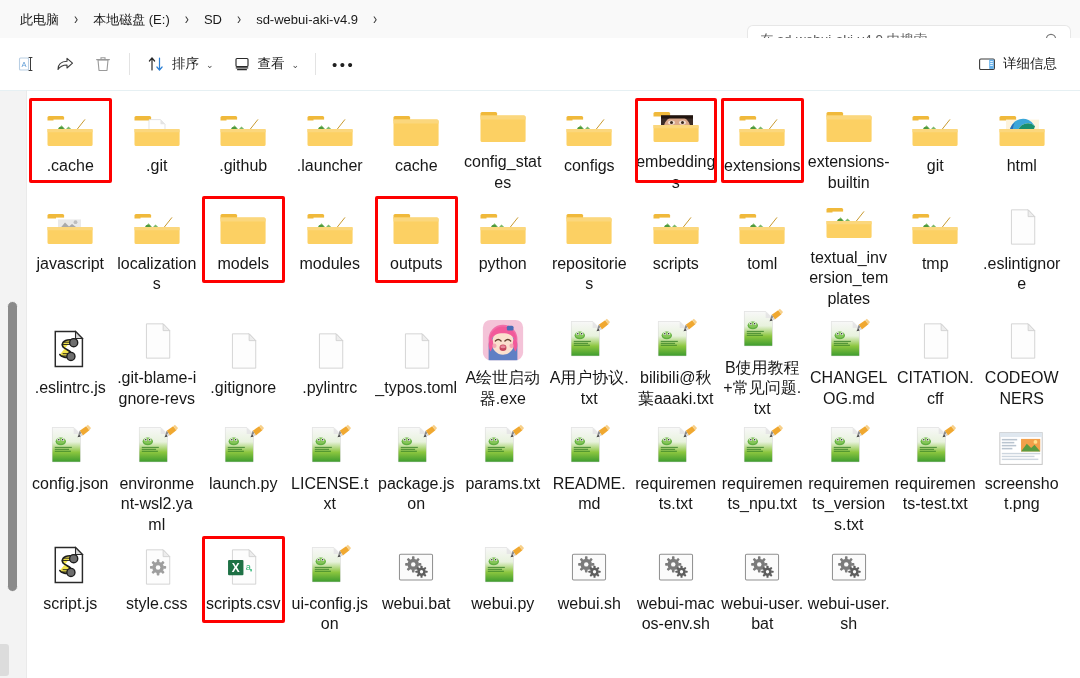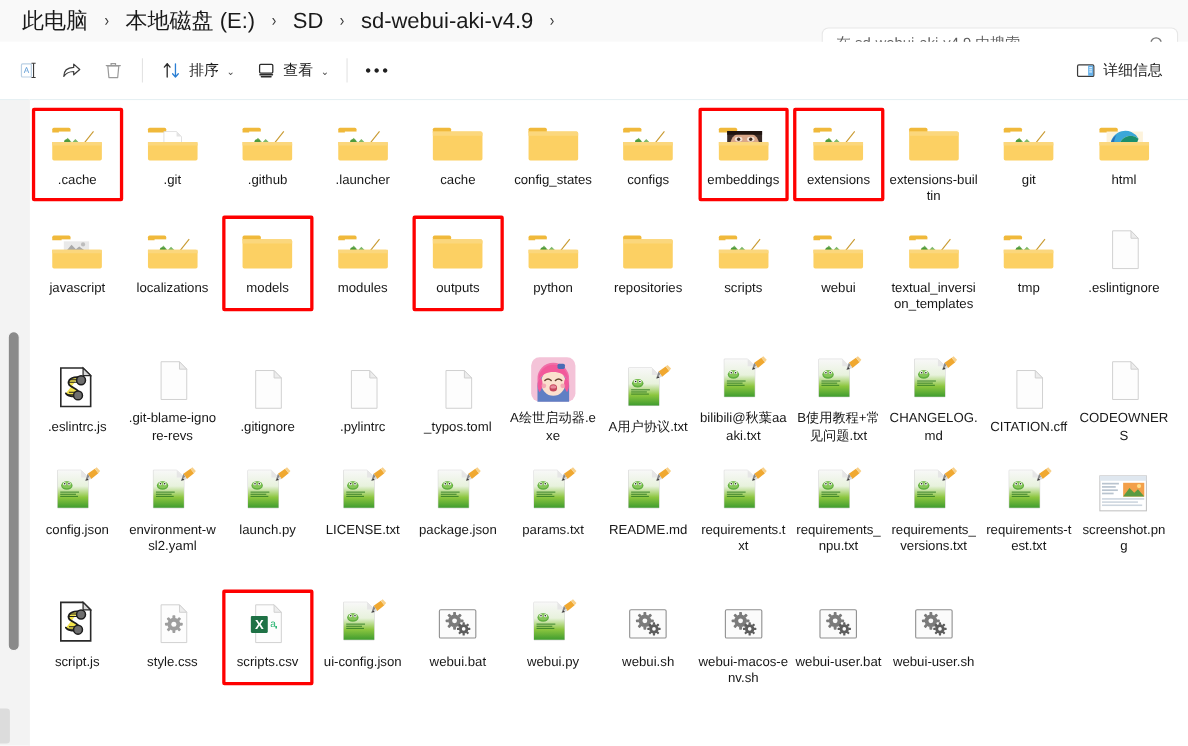--- a/index.html
+++ b/index.html
@@ -13,21 +13,21 @@
   #root { position: relative; width: 1080px; height: 678px; background: #fff; }
 
   
   .addressbar {
     position: absolute; left: 0; top: 0; width: 1080px; height: 38px;
     background: #f9f9f9;
     display: flex; align-items: center;
   }
   .crumbs { display: flex; align-items: center; padding-left: 14px; height: 100%; }
   .crumb {
-    font-size: 20px; color: #1a1a1a; padding: 3px 6px; border-radius: 4px;
+    font-size: 13px; color: #1a1a1a; padding: 3px 6px; border-radius: 4px;
     white-space: nowrap; line-height: 1;
   }
   .crumb-sep {
     color: #3b3b3b; font-size: 12.5px; padding: 0 9px; user-select: none;
     transform: scaleY(1.25);
   }
   .searchbox {
     position: absolute; right: 10px; top: 7px; width: 322px; height: 28px;
     background: #ffffff; border-radius: 5px;
     display: flex; align-items: center; padding: 0 10px 0 12px;
@@ -98,21 +98,21 @@
   .cell.r0 { height: 98px; }
   .cell.r1 { height: 110px; }
   .cell.r2 { height: 110px; justify-content: center; }
   .cell.r3 { height: 110px; }
   .cell.r4 { height: 120px; }
   .icon-wrap {
     width: 52px; height: 46px; display: flex; align-items: flex-end; justify-content: center;
     margin-bottom: 5px;
   }
   .label {
-    font-size: 12px; color: #171717; line-height: 1.28; text-align: center;
+    font-size: 16px; color: #171717; line-height: 1.28; text-align: center;
     word-break: break-all; max-width: 82px;
   }
   .hl {
     position: absolute; border: 3px solid #fe0000; border-radius: 2px;
     pointer-events: none;
   }
 </style>
 </head>
 <body>
 
@@ -502,21 +502,21 @@
                 <path d="M2.5 9.4 L2.5 6.6 A1.5 1.5 0 0 1 4 5.1 L17.6 5.1 A1.5 1.5 0 0 1 19.1 6.6 L19.1 9.4 Z" fill="#f0b93b"></path>
                 <rect x="8.5" y="8.6" width="33" height="13.5" fill="#ffffff"></rect>
                 <path d="M11 20.8 L16.5 14.2 L20.5 18.6 L23.5 15.4 L29 20.8 Z" fill="#7fb96a"></path>
                 <ellipse cx="16" cy="17.6" rx="2.6" ry="1.9" fill="#4e9a3d"></ellipse>
                 <path d="M29 8.9 L39.6 8.9 L32.2 21.8 L27.5 21.8 Z" fill="#ffffff"></path>
                 <line x1="29.5" y1="21.6" x2="40" y2="8.4" stroke="#c89a30" stroke-width="1"></line>
                 <path d="M2.5 18 L46 18 A1.6 1.6 0 0 1 47.6 19.6 L47.6 33.4 A1.6 1.6 0 0 1 46 35 L4.1 35 A1.6 1.6 0 0 1 2.5 33.4 Z" fill="#fcd063"></path>
                 <path d="M2.5 18 L47.6 18 L47.6 21.3 L2.5 21.3 Z" fill="#fbd77d"></path>
               </svg>
             </div>
-            <div class="label">webui</div>
+            <div class="label">toml</div>
           </div>
           <div class="cell r1">
             <div class="icon-wrap">
               <svg viewBox="0 0 50 40" width="50" height="40">
                 <path d="M2.5 9.4 L2.5 6.6 A1.5 1.5 0 0 1 4 5.1 L17.6 5.1 A1.5 1.5 0 0 1 19.1 6.6 L19.1 9.4 Z" fill="#f0b93b"></path>
                 <rect x="8.5" y="8.6" width="33" height="13.5" fill="#ffffff"></rect>
                 <path d="M11 20.8 L16.5 14.2 L20.5 18.6 L23.5 15.4 L29 20.8 Z" fill="#7fb96a"></path>
                 <ellipse cx="16" cy="17.6" rx="2.6" ry="1.9" fill="#4e9a3d"></ellipse>
                 <path d="M29 8.9 L39.6 8.9 L32.2 21.8 L27.5 21.8 Z" fill="#ffffff"></path>
                 <line x1="29.5" y1="21.6" x2="40" y2="8.4" stroke="#c89a30" stroke-width="1"></line>

